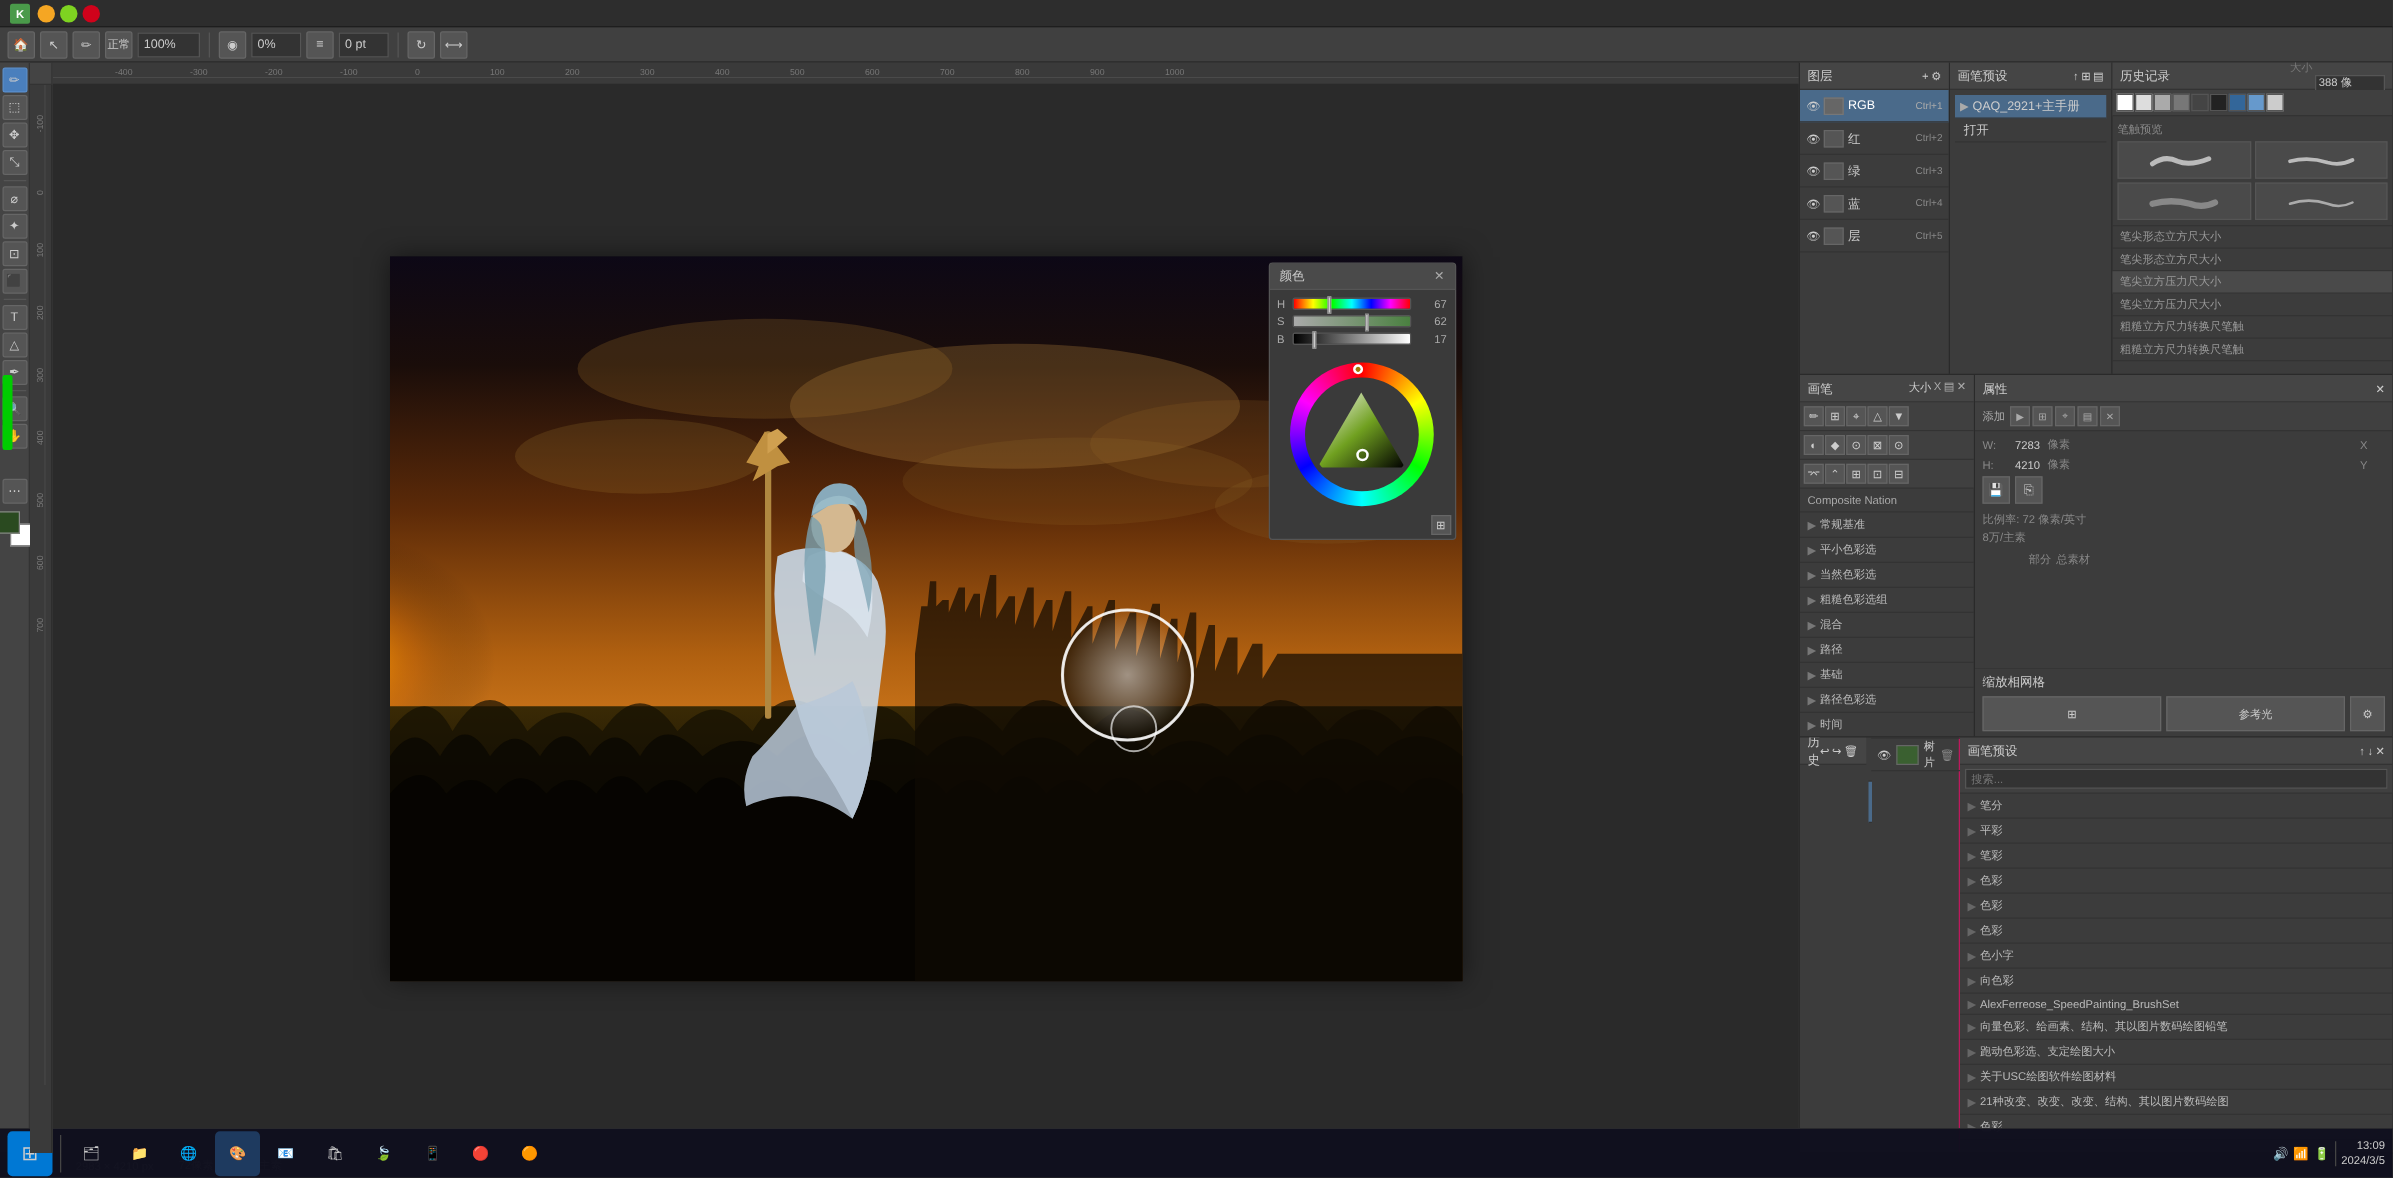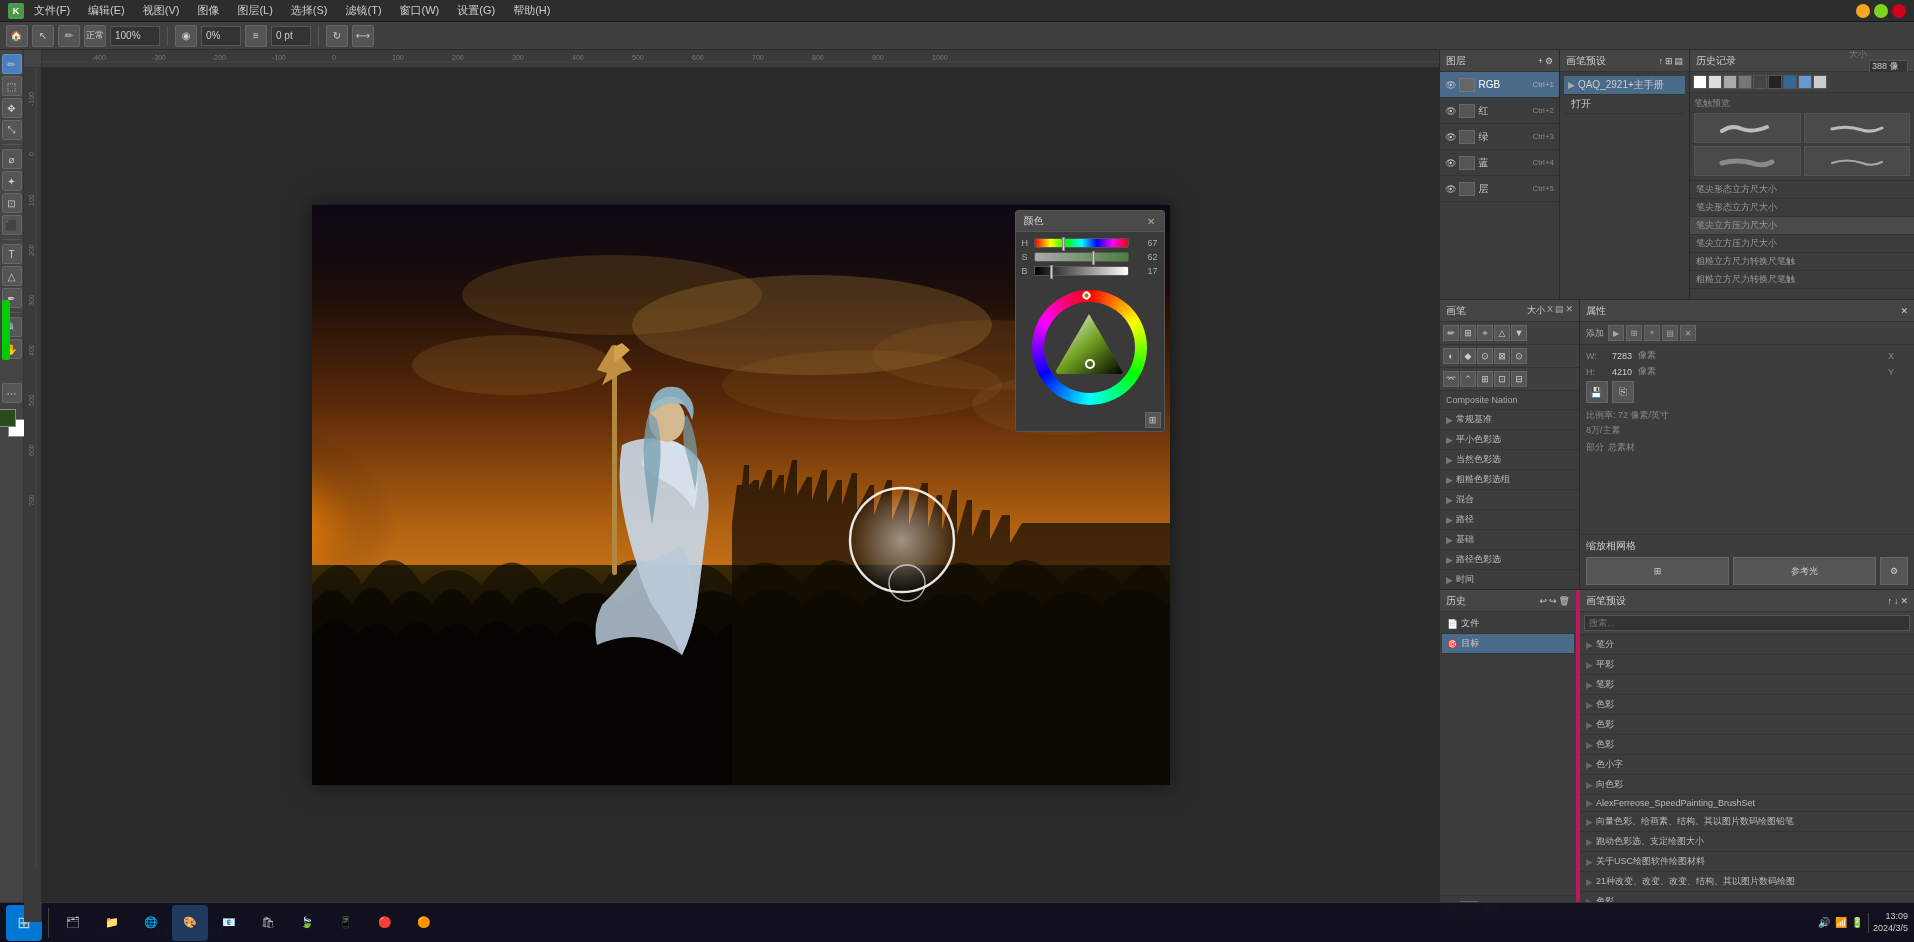--- a/index.html
+++ b/index.html
@@ -172,32 +172,20 @@
     }
 
   </style>
 </head>
 <body>
 
 <div id="app-container">
 
   <div id="title-bar">
     <div class="app-icon">K</div>
-    <div class="menu-items">
-      <span class="menu-item">文件(F)</span>
-      <span class="menu-item">编辑(E)</span>
-      <span class="menu-item">视图(V)</span>
-      <span class="menu-item">图像</span>
-      <span class="menu-item">图层(L)</span>
-      <span class="menu-item">选择(S)</span>
-      <span class="menu-item">滤镜(T)</span>
-      <span class="menu-item">窗口(W)</span>
-      <span class="menu-item">设置(G)</span>
-      <span class="menu-item">帮助(H)</span>
-    </div>
     <div class="window-controls">
       <div class="win-btn minimize"></div>
       <div class="win-btn maximize"></div>
       <div class="win-btn close"></div>
     </div>
   </div>
 
   <div id="toolbar">
     <div class="toolbar-btn">🏠</div>
     <div class="toolbar-btn">↖</div>
@@ -495,21 +483,21 @@
               <span>打开</span>
             </div>
           </div>
         </div>
 
         <div style="flex:1; display:flex; flex-direction:column;">
           <div style="background:#454545; padding:3px 6px; font-size:10px; color:#ccc; border-bottom:1px solid #333; height:22px; display:flex; align-items:center; justify-content:space-between;">
             <span>历史记录</span>
             <div style="display:flex; gap:2px;">
               <span style="font-size:9px; color:#777;">大小</span>
-              <input type="text" value="388 像" style="width: 39px; background: rgb(51, 51, 51); border: 1px solid rgb(85, 85, 85); color: rgb(204, 204, 204); font-size: 9px; padding: 1px 2px; margin-top: 12px;">
+              <input type="text" value="388 像" style="width: 56px; background: rgb(51, 51, 51); border: 1px solid rgb(85, 85, 85); color: rgb(204, 204, 204); font-size: 9px; padding: 1px 2px; margin-top: 12px;">
             </div>
           </div>
 
           <div style="display:flex; gap:1px; padding:3px; background:#404040; border-bottom:1px solid #333; flex-wrap:wrap;">
             <div style="width:14px;height:14px;background:#fff;border:1px solid #555;cursor:pointer;"></div>
             <div style="width:14px;height:14px;background:#ddd;border:1px solid #555;cursor:pointer;"></div>
             <div style="width:14px;height:14px;background:#aaa;border:1px solid #555;cursor:pointer;"></div>
             <div style="width:14px;height:14px;background:#777;border:1px solid #555;cursor:pointer;"></div>
             <div style="width:14px;height:14px;background:#444;border:1px solid #555;cursor:pointer;"></div>
             <div style="width:14px;height:14px;background:#222;border:1px solid #555;cursor:pointer;"></div>
@@ -661,39 +649,39 @@
               <div style="width:22px;height:22px;background:#555;border:1px solid #666;cursor:pointer;display:flex;align-items:center;justify-content:center;font-size:10px;">⎘</div>
             </div>
 
             <div style="font-size:9px; color:#888; margin-bottom:2px;">
               比例率: 72 像素/英寸
             </div>
             <div style="font-size:9px; color:#888; margin-bottom:2px;">
               8万/主素
             </div>
             <div style="display:flex; gap:4px; margin-top:4px;">
-              <span style="font-size:9px; color:#888; cursor:pointer;">部分</span>
+              <span style="font-size:9px; color:#888; cursor:pointer;margin-left:37px;">部分</span>
               <span style="font-size:9px; color:#888; cursor:pointer;">总素材</span>
             </div>
           </div>
 
           <div style="border-top:1px solid #333; padding:4px 6px;">
             <div style="font-size:10px; color:#ccc; margin-bottom:4px;">缩放相网格</div>
             <div style="display:flex; gap:4px;">
               <div style="flex:1; height:28px; background:#555; border:1px solid #666; cursor:pointer; display:flex; align-items:center; justify-content:center; font-size:9px; color:#ccc;">⊞</div>
               <div style="flex:1; height:28px; background:#555; border:1px solid #666; cursor:pointer; display:flex; align-items:center; justify-content:center; font-size:9px; color:#ccc;">参考光</div>
               <div style="width:28px; height:28px; background:#555; border:1px solid #666; cursor:pointer; display:flex; align-items:center; justify-content:center; font-size:9px; color:#ccc;">⚙</div>
             </div>
           </div>
         </div>
       </div>
 
       <div style="display:flex; flex:1; overflow:hidden;">
 
-        <div style="width:140px; border-right:4px solid #be185d; display:flex; flex-direction:column;">
+        <div style="width:128px; border-right:1px solid #be185d; display:flex; flex-direction:row;">
           <div style="background:#454545; padding:3px 6px; font-size:10px; color:#ccc; border-bottom:1px solid #333; height:22px; display:flex; align-items:center; justify-content:space-between;">
             <span>历史</span>
             <div style="display:flex; gap:2px;">
               <span style="font-size:9px; cursor:pointer;">↩</span>
               <span style="font-size:9px; cursor:pointer;">↪</span>
               <span style="font-size:9px; cursor:pointer;">🗑</span>
             </div>
           </div>
           <div style="flex:1; overflow-y:auto; padding:2px;">
             <div style="padding:3px 5px; border-bottom:1px solid #333; font-size:9px; color:#ccc; cursor:pointer; display:flex; align-items:center; gap:3px;">

